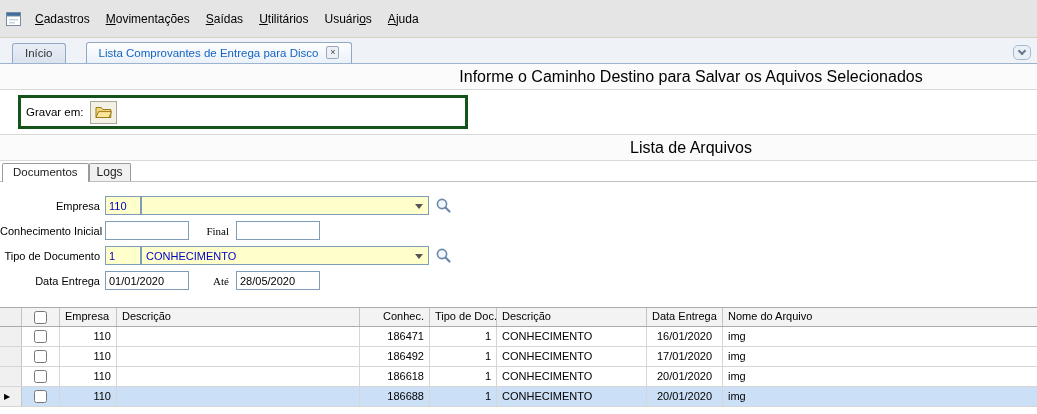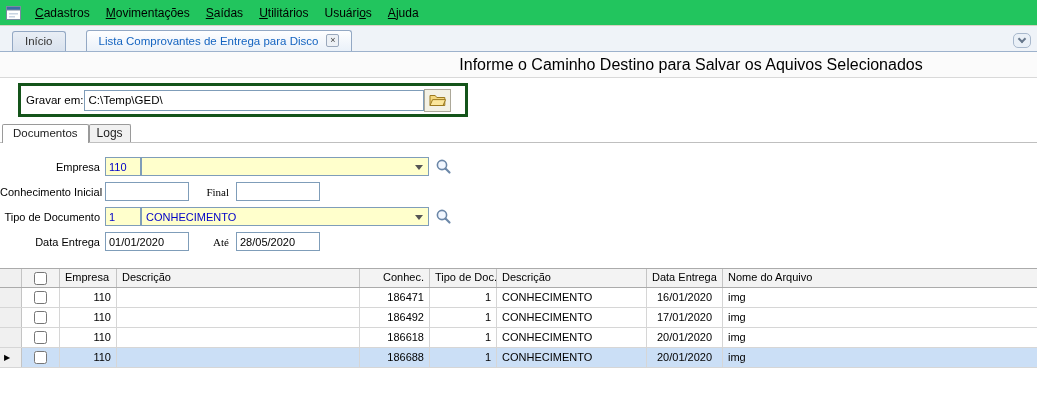--- a/index.html
+++ b/index.html
@@ -1,20 +1,20 @@
 <!DOCTYPE html>
 <html><head>
 <meta charset="utf-8">
 <style>
   * { margin:0; padding:0; box-sizing:border-box; }
   html,body { width:1037px; height:414px; overflow:hidden; }
   body { font-family:"Liberation Sans", sans-serif; font-size:12px; color:#000; background:#fff; }
 
   
-  .menubar { height:26px; background:#22c55e; border-bottom:1px solid #D6D2C2;
+  .menubar { height:38px; background:#e5e5e5; border-bottom:1px solid #D6D2C2;
              display:flex; align-items:center; padding:0 4px; }
   .app-icon { display:flex; align-items:center; margin:0 6px 0 2px; }
   .menu-item { padding:2px 8px; cursor:default; white-space:nowrap; }
   .accel { text-decoration:underline; }
 
   
   .tabstrip { height:26px; background:#EFF3F8; border-bottom:1px solid #9DB2CC;
               display:flex; align-items:flex-end; padding:4px 28px 0 12px; gap:20px; position:relative; }
   .tab { border:1px solid #93A8C4; border-bottom:none; border-radius:3px 3px 0 0;
          padding:3px 12px 4px 12px; background:linear-gradient(#E9EEF5,#D9E2EE);
@@ -28,21 +28,21 @@
           transform:rotate(45deg); margin:2px auto 0; }
 
   
   .band { height:26px; line-height:25px; background:#FBFBFB; border-bottom:1px solid #D9D9D9; }
   .band.second { height:27px; border-top:1px solid #D9D9D9; line-height:26px; }
   .band-text { display:block; text-align:center; padding-left:345px; font-size:16px; }
 
   
   .dest-panel { height:44px; background:#fff; position:relative; }
   .dest-box { position:absolute; left:18px; top:5px; width:450px; height:34px; border:3px solid #14541A;
-              background:#fff; display:flex; align-items:center; padding:0 5px; gap:0; }
+              background:#fff; display:flex; align-items:center; padding:0 5px; gap:6px; }
   .dest-label { white-space:nowrap; font-size:11.5px; }
   .dest-input { width:340px; height:21px; border:1px solid #7F9DB9; padding:0 4px;
                 font-family:inherit; font-size:11.5px; background:#fff; }
   .browse-btn { width:27px; height:23px; border:1px solid #ACA899; background:#F3F1E4;
                 display:flex; align-items:center; justify-content:center; cursor:pointer; }
 
   
   .subtab-row { height:21px; display:flex; align-items:flex-end; background:#fff;
                 border-bottom:1px solid #BFBFBF; padding-left:2px; }
   .subtab { border:1px solid #9A9A9A; border-bottom:none; border-radius:2px 2px 0 0;
@@ -117,30 +117,32 @@
     </div>
   </div>
 
   <div class="band">
     <span class="band-text">Informe o Caminho Destino para Salvar os Aquivos Selecionados</span>
   </div>
 
   <div class="dest-panel">
     <div class="dest-box">
       <span class="dest-label">Gravar em:</span>
-      <input class="dest-input" type="text" value="C:\Temp\GED\" style="">
       <button class="browse-btn">
         <svg width="17" height="14" viewBox="0 0 17 14">
           <path d="M1 12.5 V2.5 h5.2 l1.6 2 h8 v8 Z" fill="#F4D77C" stroke="#9C7A1E" stroke-width="1"></path>
           <path d="M1 12.5 L3.6 6.6 h13 L14 12.5 Z" fill="#FBE69A" stroke="#9C7A1E" stroke-width="1"></path>
         </svg>
       </button>
     </div>
   </div>
 
+  <div class="band second">
+    <span class="band-text">Lista de Arquivos</span>
+  </div>
 
   <div class="subtab-row">
     <div class="subtab active">Documentos</div>
     <div class="subtab small">Logs</div>
   </div>
 
   <div class="form-area">
 
     <div class="form-row">
       <span class="flabel">Empresa</span>

